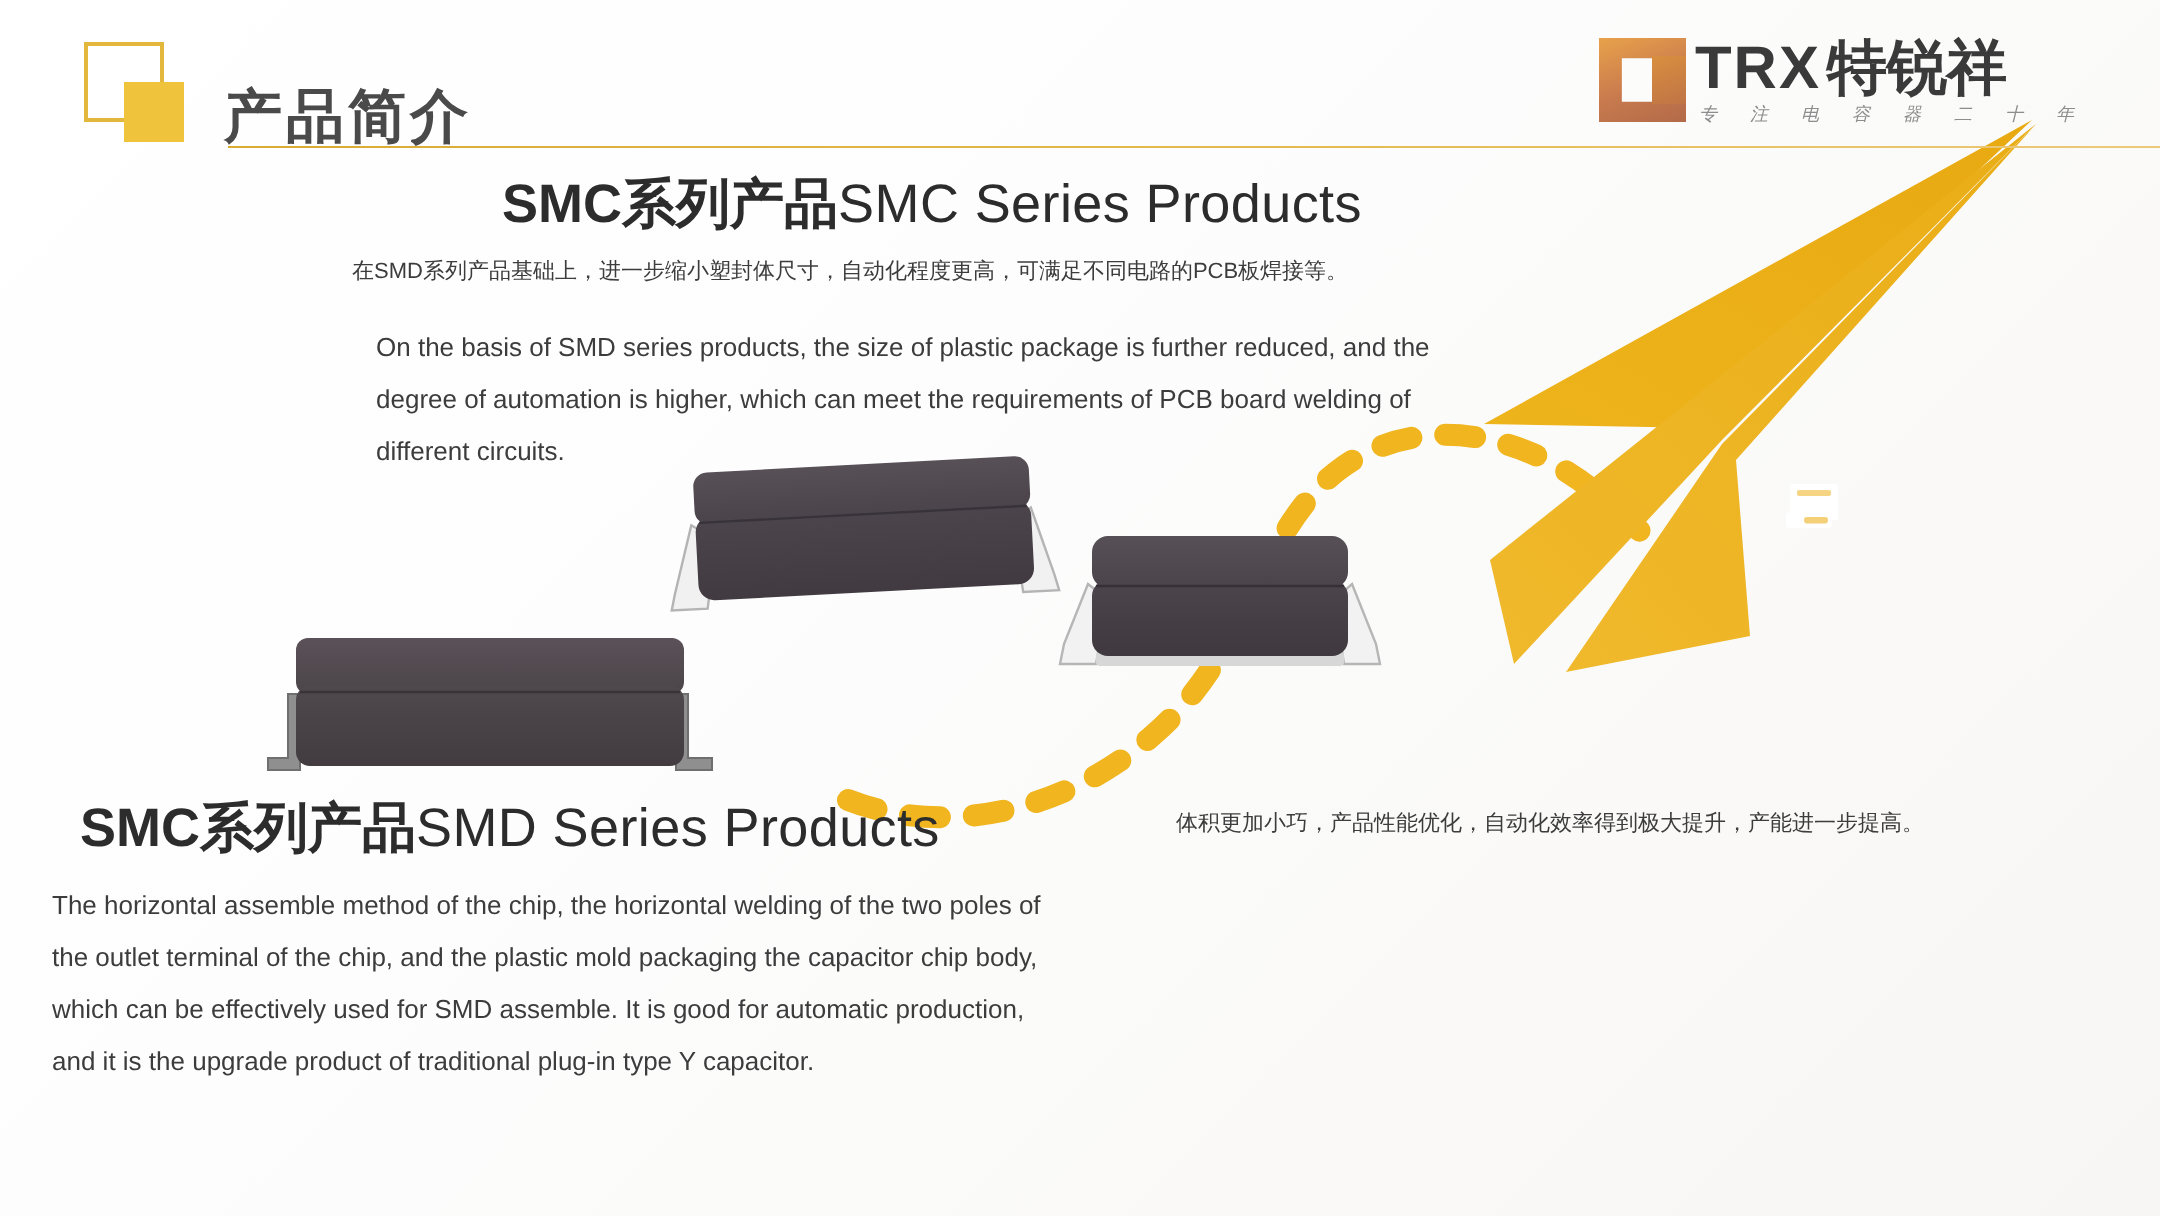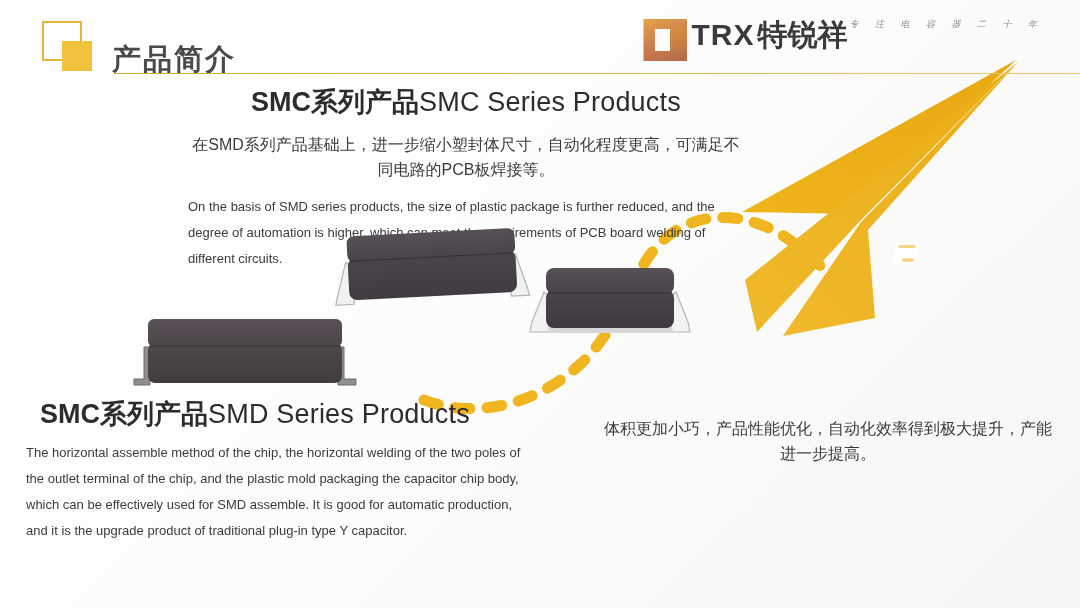--- a/index.html
+++ b/index.html
@@ -94,21 +94,21 @@
     clip-path: polygon(0 0, 100% 0, 100% 24%, 26% 24%, 26% 76%, 100% 76%, 100% 100%, 0 100%);
   }
   .brand-mark .c-block {
     position: absolute;
     left: 27px; top: 9px;
     width: 17px; height: 24px;
     background: linear-gradient(160deg, #d98f3f 0%, #bf7446 100%);
   }
   .brand-text {
     display: flex;
-    flex-direction: row;
+    flex-direction: column;
     justify-content: flex-start;
   }
   .brand-name {
     font-size: 30px;
     line-height: 33px;
     font-weight: 700;
     color: #3a3a3a;
     letter-spacing: 0px;
     white-space: nowrap;
   }
@@ -137,25 +137,24 @@
   .sec-heading .cn {
     font-weight: 700;
     letter-spacing: 0px;
   }
   .sec-heading .en {
     font-weight: 400;
     letter-spacing: 0.2px;
   }
 
   .sec-cn-body {
-    font-size: 16px;
+    font-size: 11px;
     line-height: 25px;
     color: #3c3c3c;
-    margin: 16px;
-    text-align: center;
+    margin: 0;
   }
   .sec-en-body {
     font-size: 13px;
     line-height: 26px;
     color: #3c3c3c;
     margin: 12px;
   }
 
   
   #sec-smc { left: 176px; top: 88px; width: 580px; }

